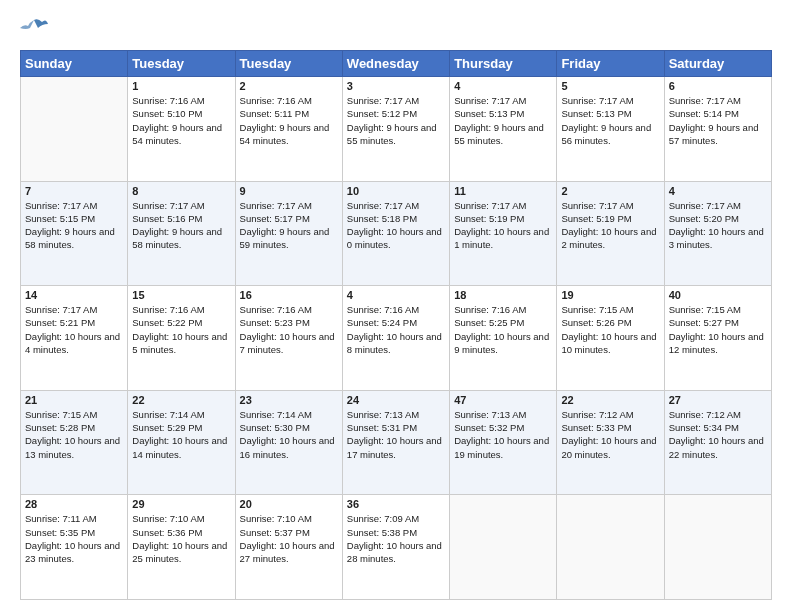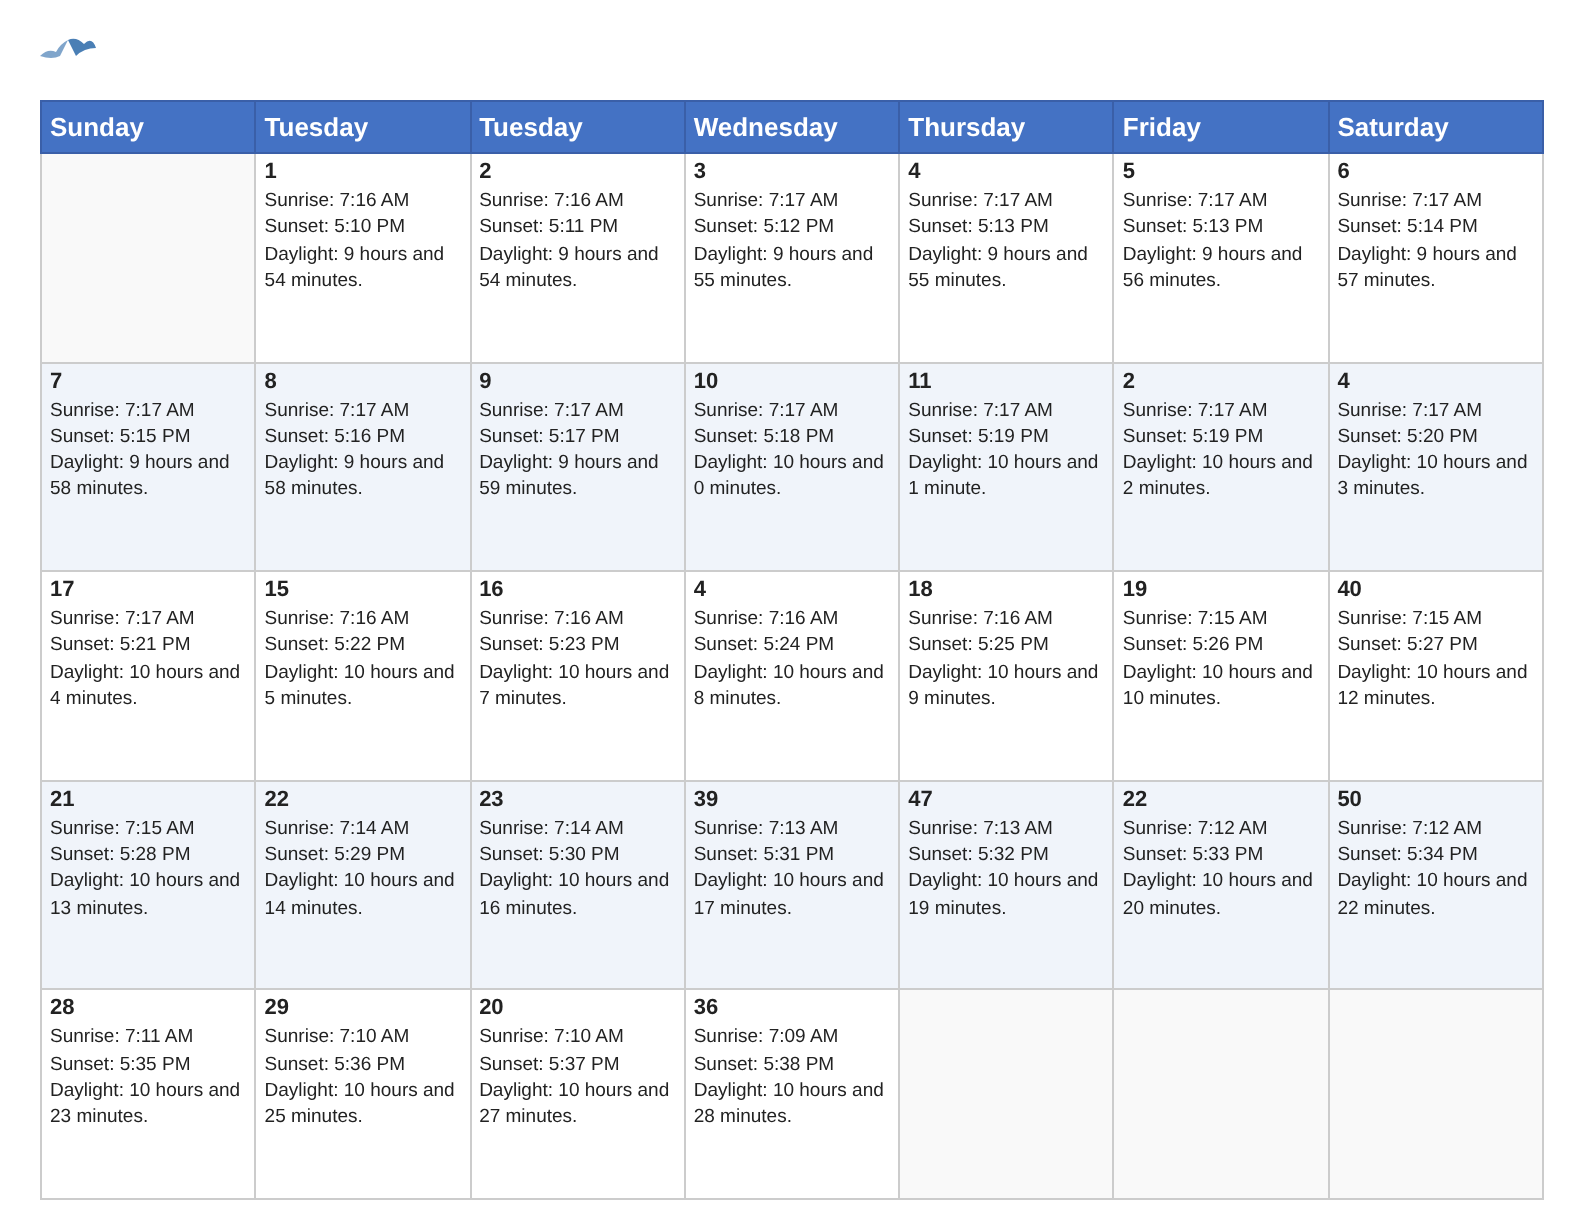--- a/index.html
+++ b/index.html
@@ -182,21 +182,21 @@
             <span class="day-number">2</span>
             <div class="day-info">Sunrise: 7:17 AM<br>Sunset: 5:19 PM<br>Daylight: 10 hours and 2 minutes.</div>
           </td>
           <td>
             <span class="day-number">4</span>
             <div class="day-info">Sunrise: 7:17 AM<br>Sunset: 5:20 PM<br>Daylight: 10 hours and 3 minutes.</div>
           </td>
         </tr>
         <tr>
           <td>
-            <span class="day-number">17</span>
+            <span class="day-number">14</span>
             <div class="day-info">Sunrise: 7:17 AM<br>Sunset: 5:21 PM<br>Daylight: 10 hours and 4 minutes.</div>
           </td>
           <td>
             <span class="day-number">15</span>
             <div class="day-info">Sunrise: 7:16 AM<br>Sunset: 5:22 PM<br>Daylight: 10 hours and 5 minutes.</div>
           </td>
           <td>
             <span class="day-number">16</span>
             <div class="day-info">Sunrise: 7:16 AM<br>Sunset: 5:23 PM<br>Daylight: 10 hours and 7 minutes.</div>
           </td>
@@ -224,33 +224,33 @@
           </td>
           <td>
             <span class="day-number">22</span>
             <div class="day-info">Sunrise: 7:14 AM<br>Sunset: 5:29 PM<br>Daylight: 10 hours and 14 minutes.</div>
           </td>
           <td>
             <span class="day-number">23</span>
             <div class="day-info">Sunrise: 7:14 AM<br>Sunset: 5:30 PM<br>Daylight: 10 hours and 16 minutes.</div>
           </td>
           <td>
-            <span class="day-number">39</span>
+            <span class="day-number">24</span>
             <div class="day-info">Sunrise: 7:13 AM<br>Sunset: 5:31 PM<br>Daylight: 10 hours and 17 minutes.</div>
           </td>
           <td>
             <span class="day-number">47</span>
             <div class="day-info">Sunrise: 7:13 AM<br>Sunset: 5:32 PM<br>Daylight: 10 hours and 19 minutes.</div>
           </td>
           <td>
             <span class="day-number">22</span>
             <div class="day-info">Sunrise: 7:12 AM<br>Sunset: 5:33 PM<br>Daylight: 10 hours and 20 minutes.</div>
           </td>
           <td>
-            <span class="day-number">50</span>
+            <span class="day-number">27</span>
             <div class="day-info">Sunrise: 7:12 AM<br>Sunset: 5:34 PM<br>Daylight: 10 hours and 22 minutes.</div>
           </td>
         </tr>
         <tr>
           <td>
             <span class="day-number">28</span>
             <div class="day-info">Sunrise: 7:11 AM<br>Sunset: 5:35 PM<br>Daylight: 10 hours and 23 minutes.</div>
           </td>
           <td>
             <span class="day-number">29</span>

